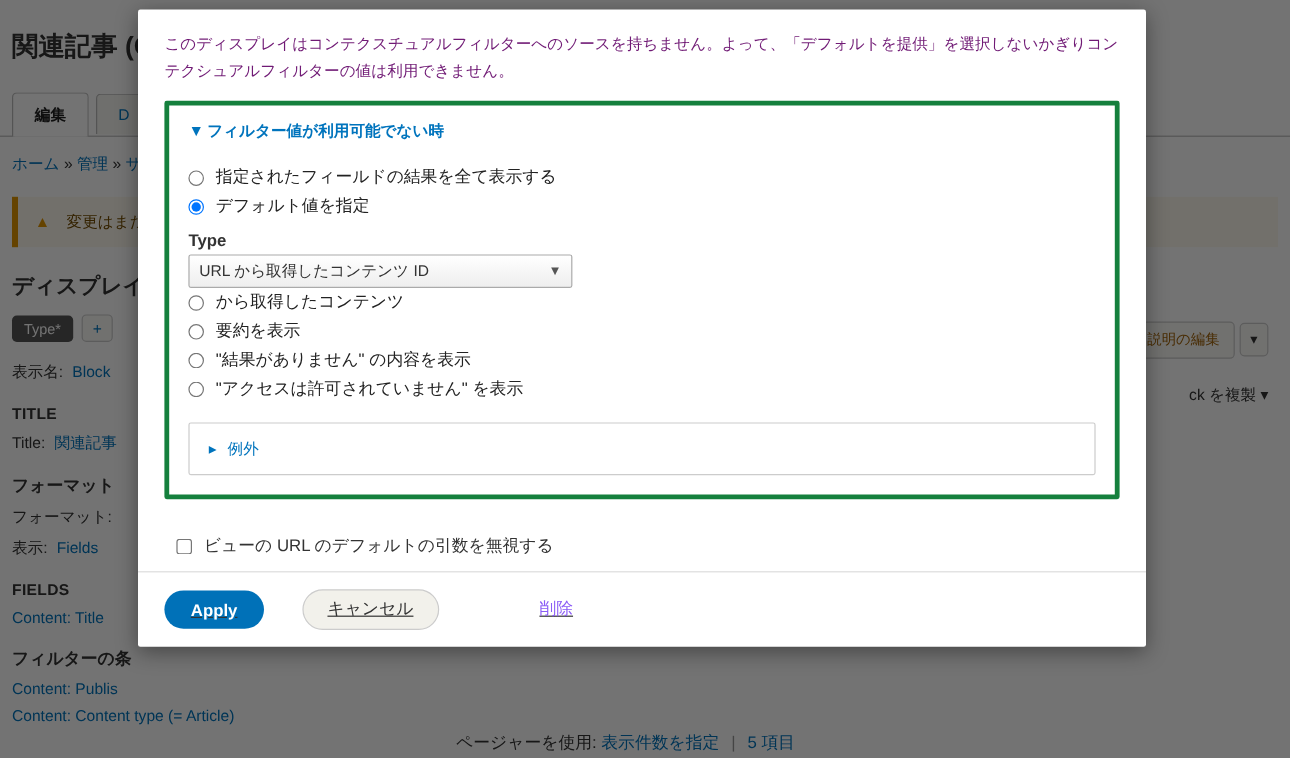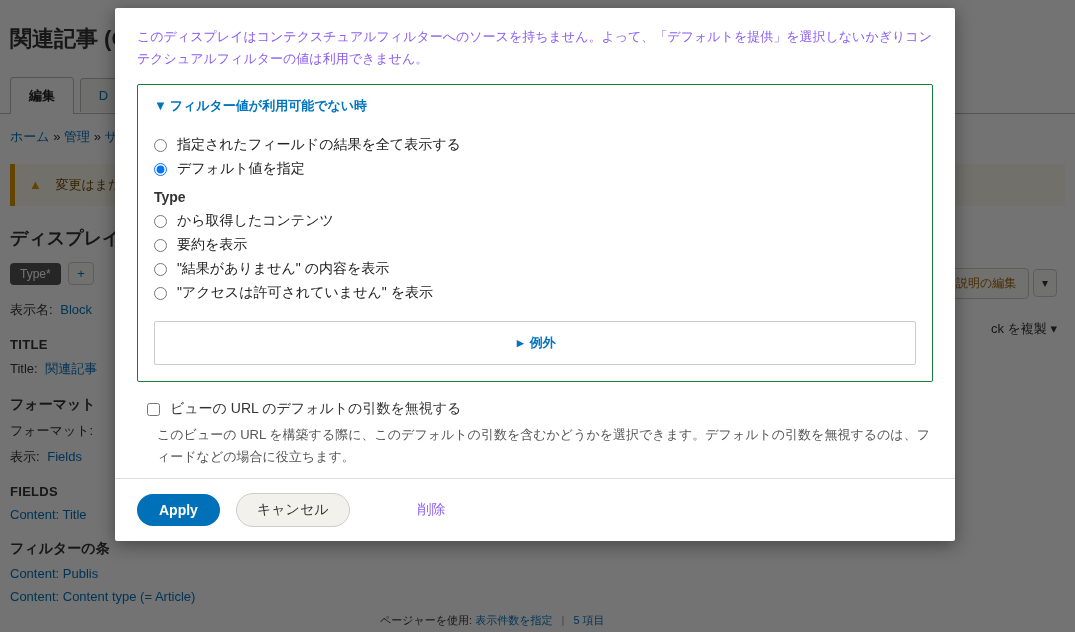--- a/index.html
+++ b/index.html
@@ -22,46 +22,46 @@
 .bg-right-actions { position: absolute; right: 18px; top: 268px; }
 .bg-right-actions .btn-outline { display: inline-block; border: 1px solid #ccc; border-radius: 4px; padding: 6px 12px; background: #fafaf7; color: #a16207; font-size: 12px; }
 .bg-right-actions .dd { display: inline-block; border: 1px solid #ccc; border-radius: 4px; padding: 6px 8px; background: #fafaf7; color: #333; font-size: 12px; }
 .bg-right-actions2 { position: absolute; right: 18px; top: 320px; }
 .bg-cols { padding: 0 10px; }
 .bg-row { padding: 4px 0; font-size: 13px; }
 .bg-label { color: #333; margin-right: 4px; }
 .bg-link { color: #0074bd; }
 .bg-h { font-weight: bold; font-size: 13px; text-transform: uppercase; margin-top: 14px; margin-bottom: 4px; letter-spacing: .3px; }
 .bg-h2 { font-weight: bold; font-size: 14px; margin-top: 14px; margin-bottom: 4px; }
-.bg-pager-row { position: absolute; left: 380px; bottom: 4px; font-size: 11px; color: #333; }
+.bg-pager-row { position: absolute; left: 380px; bottom: 4px; font-size: 14px; color: #333; }
 .bg-pager-row .lk { color: #0074bd; }
 .bg-pager-row .sep2 { color: #999; margin: 0 6px; }
 
 
 .overlay { position: absolute; inset: 0; background: rgba(0,0,0,.55); }
 .dialog { position: absolute; left: 115px; top: 8px; width: 840px; background: #fff; border-radius: 2px; box-shadow: 0 4px 18px rgba(0,0,0,.4); }
 .dialog-header { background: #6b6b6b; color: #fff; padding: 12px 16px; font-size: 16px; font-weight: bold; display: flex; justify-content: space-between; align-items: center; }
 .dialog-close { color: #fff; font-size: 20px; cursor: pointer; font-weight: bold; }
 .dialog-body { padding: 18px 22px 10px 22px; max-height: 498px; overflow-y: auto; position: relative; }
-.dialog-body p.intro { color: #8b5cf6; font-size: 13px; line-height: 1.7; margin-bottom: 14px; }
-.fieldset { border: 1px solid #15803d; border-radius: 2px; margin-bottom: 16px; }
+.dialog-body p.intro { color: #701a75; font-size: 13px; line-height: 1.7; margin-bottom: 14px; }
+.fieldset { border: 4px solid #15803d; border-radius: 2px; margin-bottom: 28px; }
 .fieldset-header { padding: 12px 16px; color: #0074bd; font-weight: bold; cursor: pointer; font-size: 13px; }
 .fieldset-header .tri { display:inline-block; width: 12px; }
 .fieldset-body { padding: 6px 16px 16px 16px; }
 .radio-row { padding: 3px 0; font-size: 14px; color: #222; }
 .radio-row input { margin-right: 6px; vertical-align: middle; }
 .type-label { font-weight: bold; font-size: 14px; margin: 8px 0 4px; }
 .select-box { width: 320px; border: 1px solid #aaa; background: linear-gradient(#fff,#eee); padding: 4px 8px; font-size: 13px; border-radius: 2px; display: flex; justify-content: space-between; align-items: center; cursor: pointer; }
 .select-box .caret { color: #555; font-size: 11px; }
 .sub-fieldset { border: 1px solid #ccc; border-radius: 2px; margin-top: 16px; }
-.sub-fieldset .fieldset-header { color: #0074bd; font-weight: bold; text-align: center; }
+.sub-fieldset .fieldset-header { color: #0074bd; font-weight: normal; }
 .checkbox-row { padding: 2px 10px; font-size: 14px; }
 .checkbox-row input { margin-right: 6px; vertical-align: middle; }
 .helper { color: #555; font-size: 13px; line-height: 1.7; margin-top: 4px; margin-left: 20px; }
-.dialog-footer { border-top: 1px solid #ddd; padding: 14px 22px; display: flex; align-items: center; gap: 16px; }
+.dialog-footer { border-top: 1px solid #ddd; padding: 14px 22px; display: flex; align-items: center; gap: 32px; text-decoration: underline; }
 .btn-primary { background: #0071b8; color: #fff; border: none; border-radius: 20px; padding: 8px 22px; font-weight: bold; font-size: 14px; cursor: pointer; }
 .btn-secondary { background: #f2f1eb; color: #333; border: 1px solid #ccc; border-radius: 20px; padding: 7px 20px; font-size: 14px; cursor: pointer; }
 .link-danger { color: #8b5cf6; font-size: 14px; cursor: pointer; margin-left: 20px; padding-left: 32px; }
 
 
 .dialog-body::-webkit-scrollbar { width: 14px; }
 .dialog-body::-webkit-scrollbar-track { background: #f0f0f0; }
 .dialog-body::-webkit-scrollbar-thumb { background: #c1c1c1; border-radius: 2px; }
 </style>
 </head>
@@ -142,20 +142,24 @@
       <div class="fieldset-body">
         <div class="radio-row">
           <input type="radio" name="default_action" style="">
           <span>指定されたフィールドの結果を全て表示する</span>
         </div>
         <div class="radio-row">
           <input type="radio" name="default_action" checked="" style="">
           <span>デフォルト値を指定</span>
         </div>
         <div class="type-label">Type</div>
+        <div class="select-box">
+          <span>URL から取得したコンテンツ ID</span>
+          <span class="caret">▼</span>
+        </div>
         <div class="radio-row">
           <input type="radio" name="default_action" style="">
           <span>から取得したコンテンツ</span>
         </div>
         <div class="radio-row">
           <input type="radio" name="default_action" style="">
           <span>要約を表示</span>
         </div>
         <div class="radio-row">
           <input type="radio" name="default_action" style="">
@@ -172,21 +176,20 @@
             <span>例外</span>
           </div>
         </div>
       </div>
     </div>
 
     <div class="checkbox-row">
       <input type="checkbox" style="">
       <span>ビューの URL のデフォルトの引数を無視する</span>
     </div>
-    <div class="helper">このビューの URL を構築する際に、このデフォルトの引数を含むかどうかを選択できます。デフォルトの引数を無視するのは、フィードなどの場合に役立ちます。</div>
 
   </div>
   <div class="dialog-footer">
     <button class="btn-primary">Apply</button>
     <button class="btn-secondary">キャンセル</button>
     <span class="link-danger">削除</span>
   </div>
 </div>
 
 </body></html>

